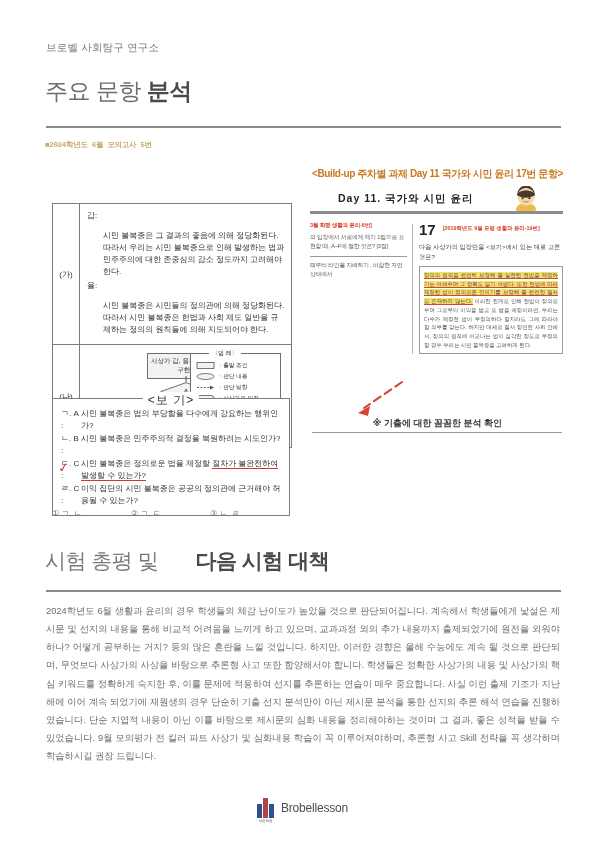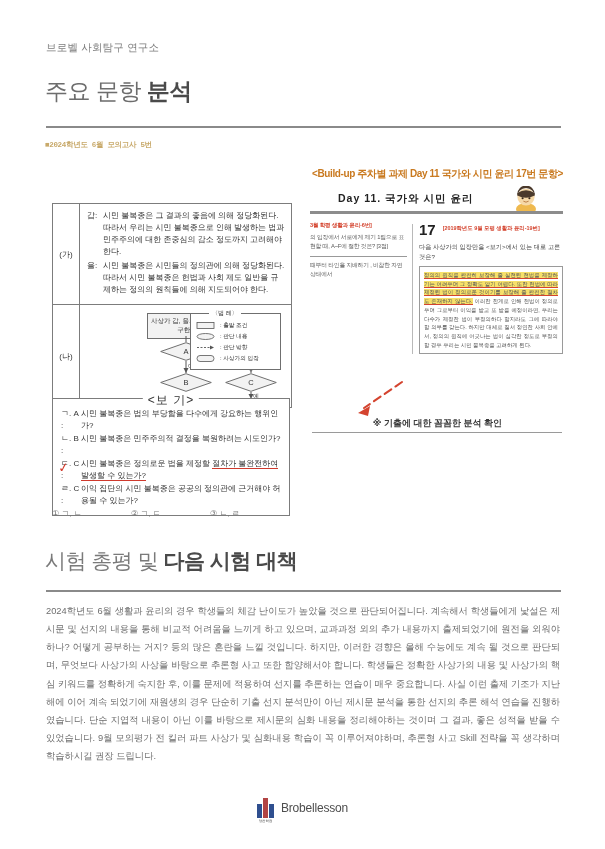--- a/index.html
+++ b/index.html
@@ -41,21 +41,21 @@
   }
   .boxrow{display:flex;border-bottom:1px solid #7c7c7c;}
   .boxrow:last-child{border-bottom:none;}
   .boxlabel{
     width:26px;min-width:26px;display:flex;align-items:center;justify-content:center;
     border-right:1px solid #7c7c7c;font-size:8px;color:#333;
   }
   .boxbody{padding:6px 6px 6px 7px;font-size:8px;line-height:1.5;color:#333;flex:1;}
   .spk{display:flex;margin-bottom:2px;}
   .spk .who{width:16px;min-width:16px;}
-  .spk .what{flex:1;}
+  .spk .what{flex:1;margin-top:20px;}
 
   
   .flow{position:relative;height:90px;}
   .fc-start{
     position:absolute;left:60px;top:2px;width:78px;border:1px solid #6f6f6f;background:#f2f2f2;
     font-size:6.5px;line-height:1.35;text-align:center;padding:3px 1px;color:#333;
   }
   .dia{
     position:absolute;width:52px;height:19px;
   }
@@ -143,21 +143,21 @@
   .rnote-rule{position:absolute;left:312px;top:432px;width:250px;height:1.2px;background:#9a9a9a;}
   .rnote{
     position:absolute;left:312px;top:440px;width:252px;font-size:7.2px;line-height:1.75;
     color:#6f6f6f;text-align:justify;
   }
 
   
   .title2{
     position:absolute;left:45px;top:547px;font-size:21px;color:#7a7a7a;letter-spacing:-0.5px;
   }
-  .title2 b{color:#4a4a4a;font-weight:bold;}
+  .title2 b{color:#4a4a4a;font-weight:bold;margin-left:32px;}
   .rule-main2{position:absolute;left:46px;top:590px;width:515px;height:2px;background:#8a8a8a;}
   .body2{
     position:absolute;left:46px;top:602px;width:514px;font-size:9.3px;line-height:1.95;
     color:#6e6e6e;text-align:justify;
   }
 
   .footer{position:absolute;left:0;right:0;top:798px;display:flex;justify-content:center;align-items:center;}
   .logo-mark{position:relative;width:17px;height:20px;margin-right:7px;}
   .logo-mark i{position:absolute;display:block;}
   .lm1{left:0;top:6px;width:5px;height:14px;background:#2f4f8f;}

